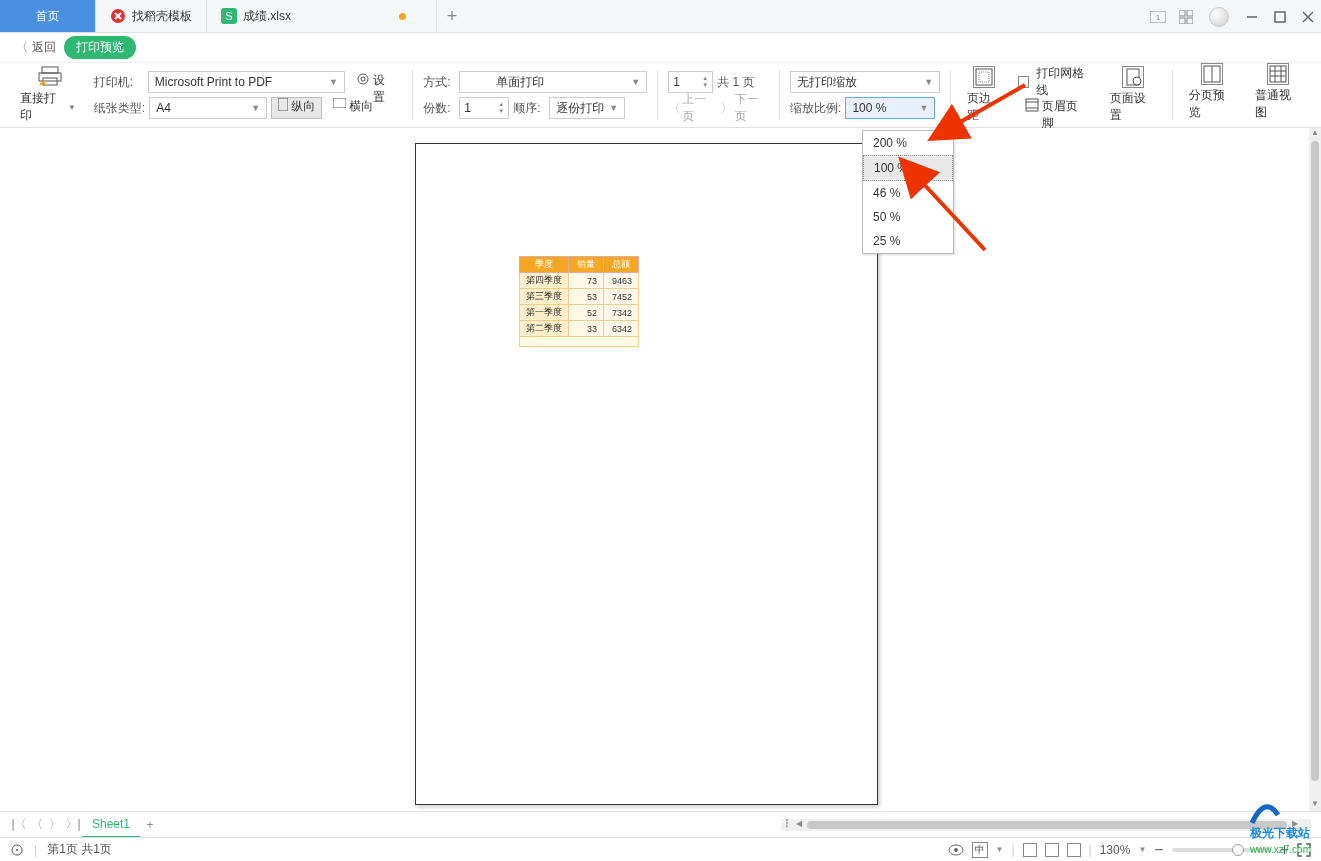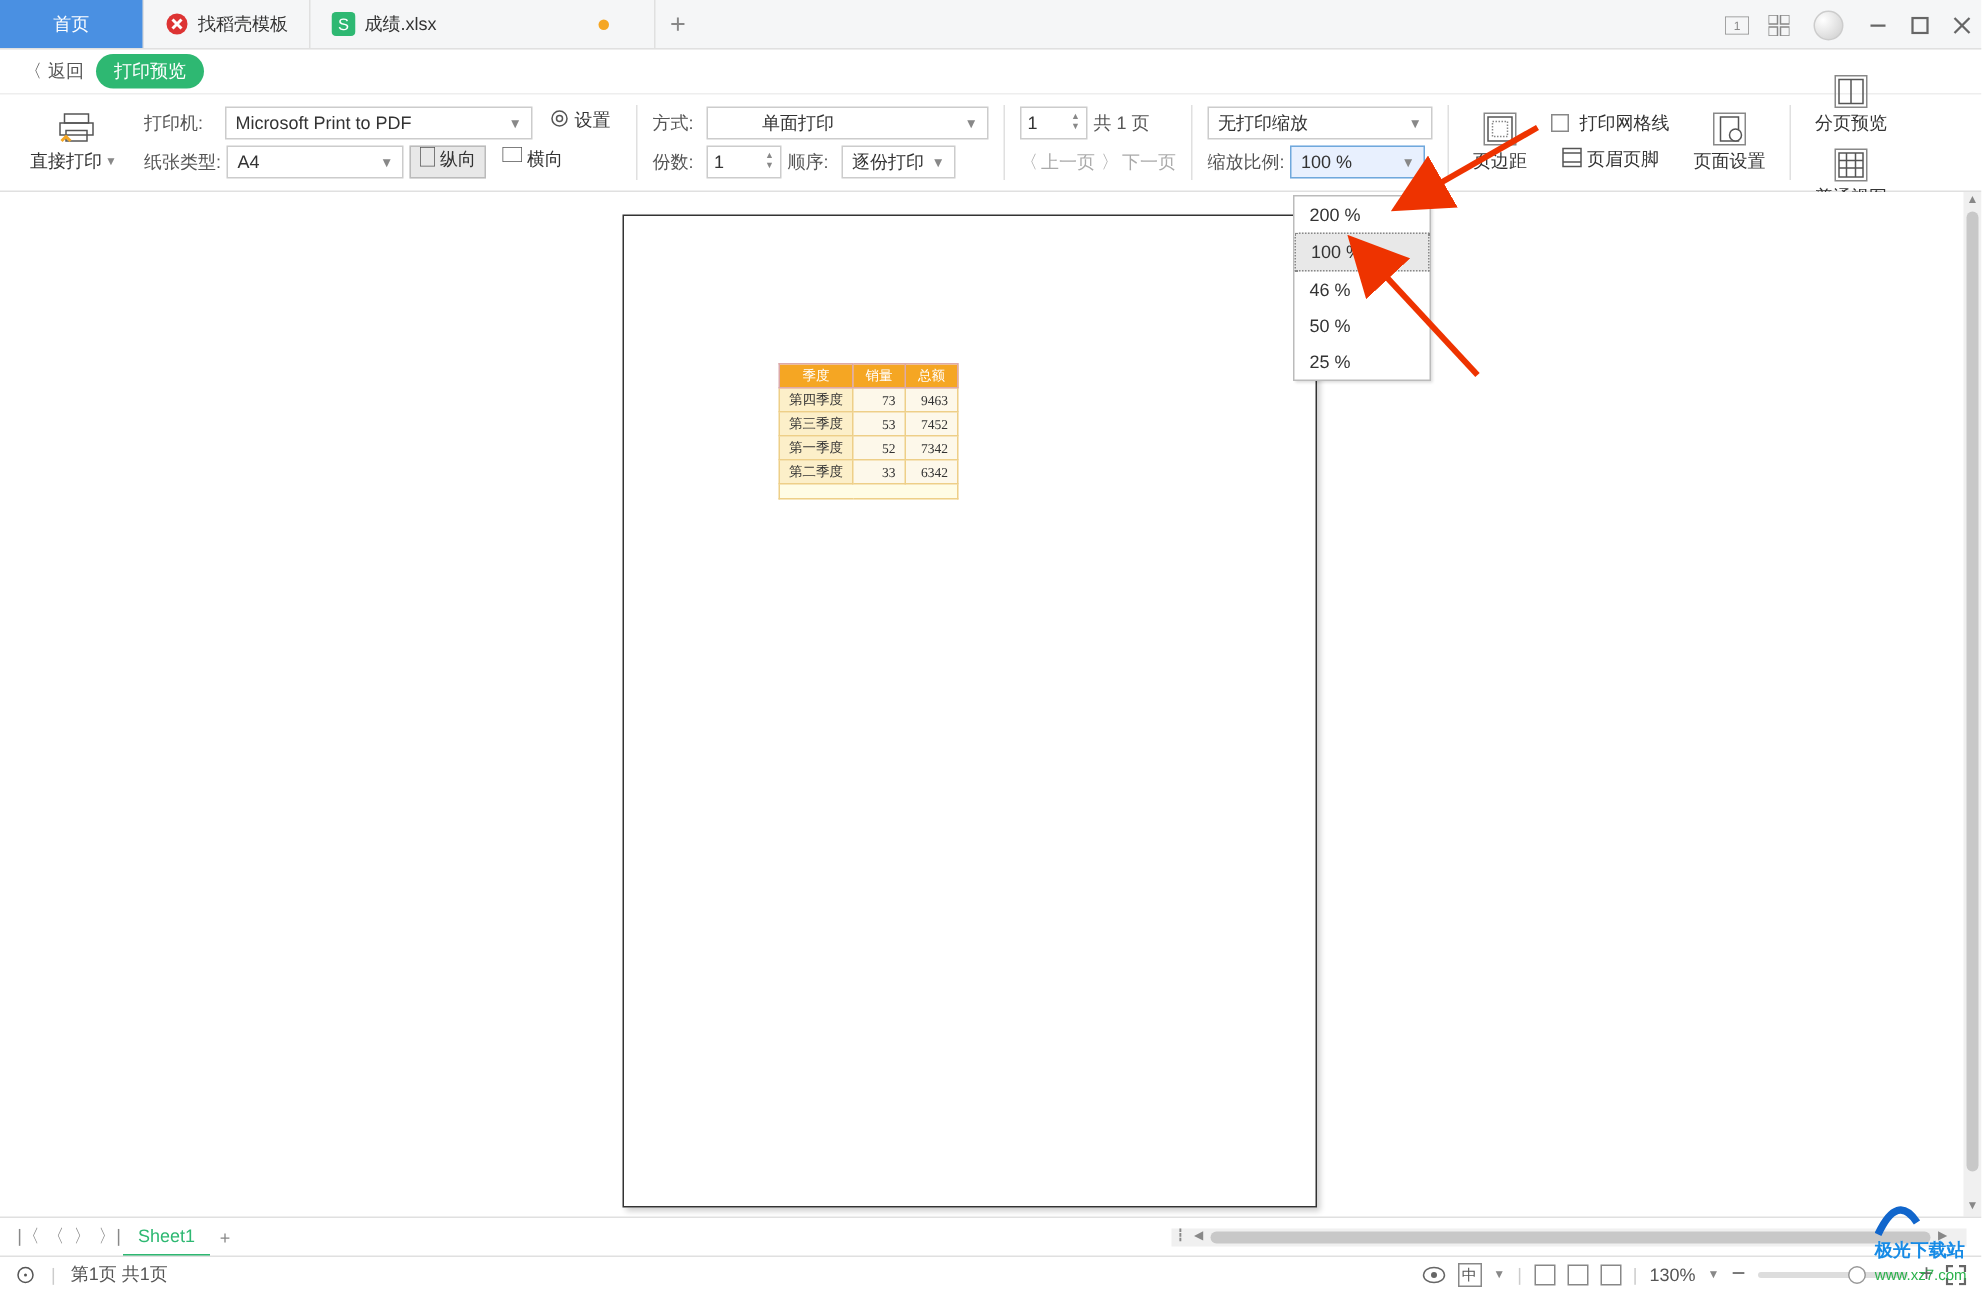--- a/index.html
+++ b/index.html
@@ -40,21 +40,21 @@
 .nav-page { color:#aaa; cursor:default; display:flex; align-items:center; gap:2px; }
 
 
 .zoom-dropdown { position:absolute; left:862px; top:130px; width:92px; background:#fff; border:1px solid #bbb; box-shadow:1px 1px 2px rgba(0,0,0,0.15); z-index:20; }
 .zoom-item { padding:5px 10px; cursor:pointer; }
 .zoom-item.selected { background:#e8e8e8; border:1px dotted #888; }
 
 
 .preview-area { position:absolute; top:128px; left:0; right:12px; bottom:50px; background:#fff; overflow:hidden; }
 .preview-page { position:absolute; left:415px; top:15px; width:463px; height:662px; border:1px solid #333; box-shadow:2px 2px 4px rgba(0,0,0,0.2); background:#fff; }
-.sheet-table { position:absolute; left:103px; top:98px; border-collapse:collapse; font-size:9px;font-family:Liberation Serif, serif; }
+.sheet-table { position:absolute; left:103px; top:112px; border-collapse:collapse; font-size:9px; }
 .sheet-table th { background:#f5a623; color:#fff; border:1px solid #daa; padding:1px 8px; font-weight:normal; }
 .sheet-table td { border:1px solid #eecf88; padding:1px 6px; text-align:right; background:#fdf8ea; }
 .sheet-table td:first-child { background:#fcefc9; text-align:center; }
 .sheet-table tr.extra td { background:#fffce5; height:10px; }
 
 .right-scroll { position:absolute; right:0; top:128px; bottom:50px; width:12px; background:#f0f0f0; display:flex; flex-direction:column; align-items:center; }
 .scroll-up,.scroll-down { height:12px; color:#888; font-size:8px; text-align:center; }
 .scroll-thumb { background:#c8c8c8; width:8px; border-radius:4px; margin:1px auto; }
 
 
@@ -308,21 +308,21 @@
             <rect x="3" y="1" width="12" height="16" fill="none" stroke="#555"></rect>
             <circle cx="13" cy="13" r="4" fill="#fff" stroke="#555"></circle>
           </svg>
         </span>
         <span>页面设置</span>
       </div>
   </div>
 
   <div class="ribbon-sep"></div>
 
-  <div class="ribbon-group" style="flex-direction:column;gap:8px;">
+  <div class="ribbon-group" style="flex-direction:row;gap:8px;">
     <div class="big-btn">
         <span class="big-icon">
           <svg width="18" height="18">
             <rect x="1" y="1" width="16" height="16" fill="none" stroke="#555"></rect>
             <line x1="9" y1="1" x2="9" y2="17" stroke="#555"></line>
           </svg>
         </span>
         <span>分页预览</span>
       </div>
     <div class="big-btn">

